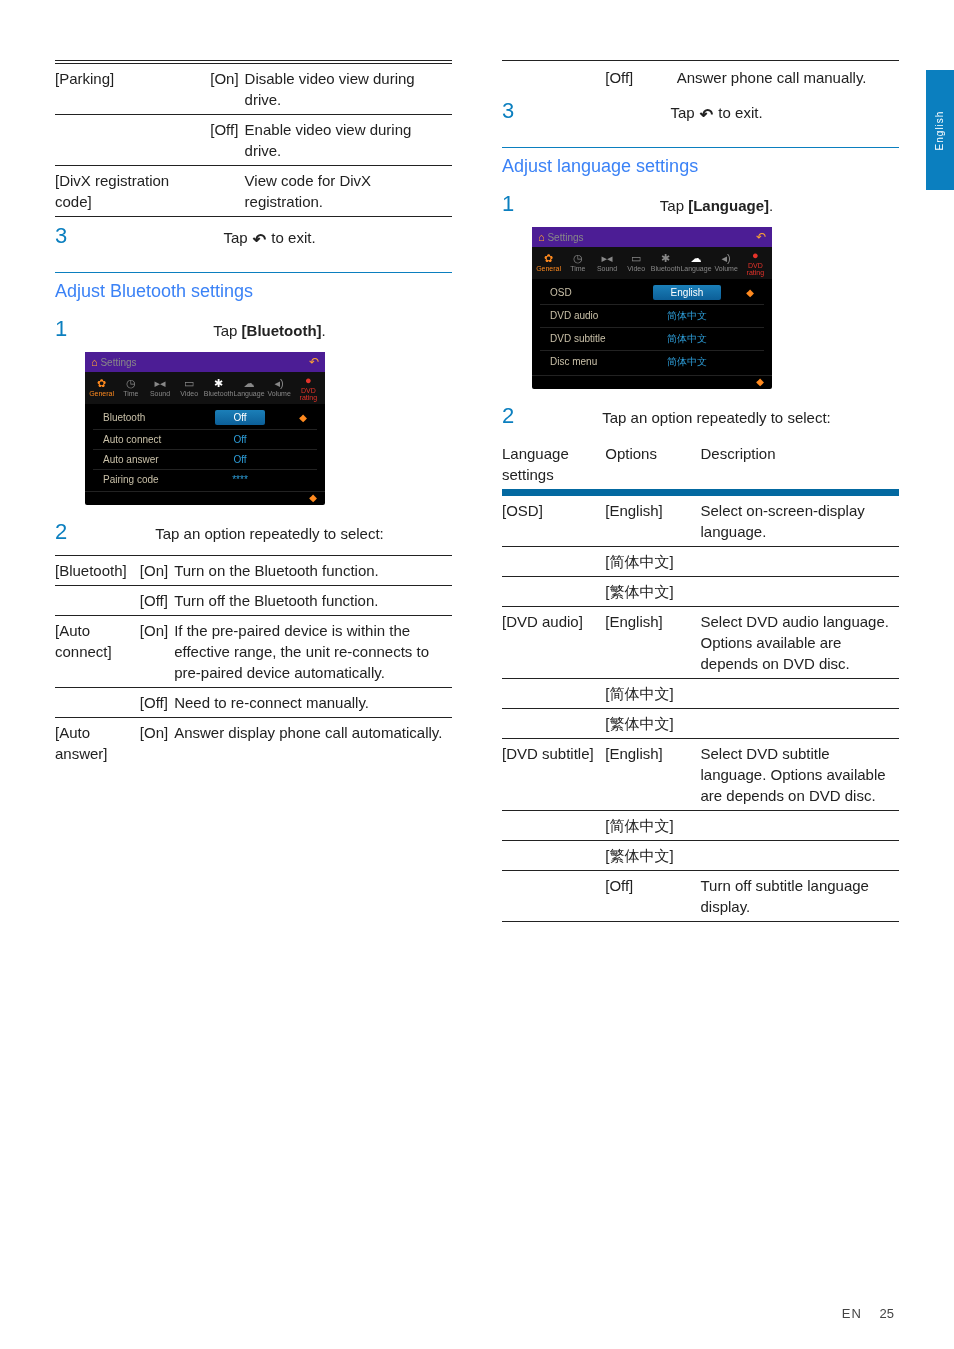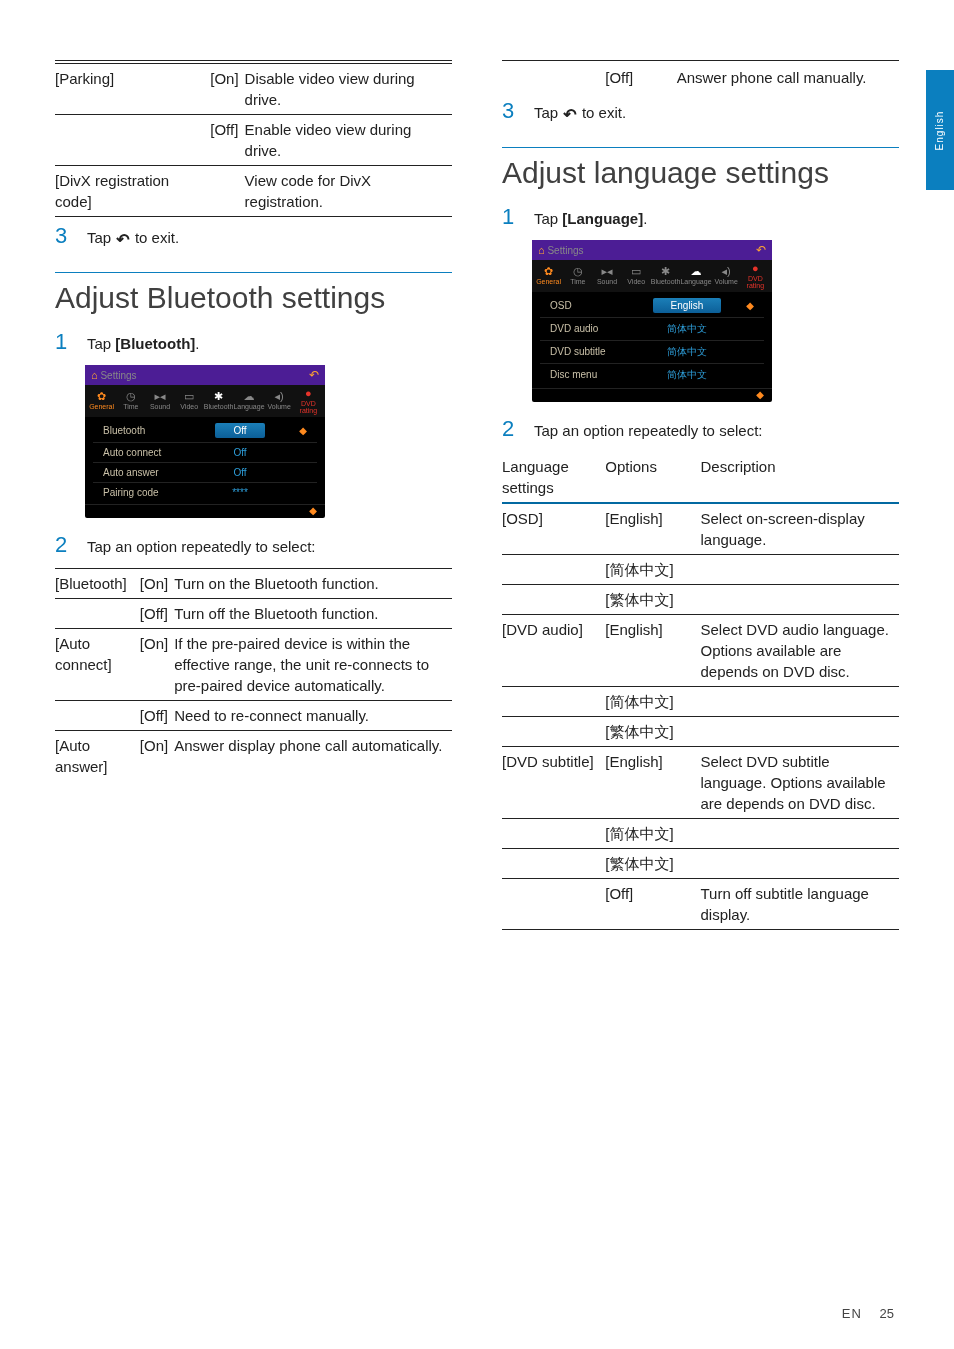--- a/index.html
+++ b/index.html
@@ -44,44 +44,44 @@
     border-collapse: collapse;
     font-size: 15px;
     line-height: 1.4;
   }
   table.opt td {
     border-top: 1px solid #222;
     padding: 4px 6px 4px 0;
     vertical-align: top;
   }
   table.opt tr.noborder td { border-top: none; }
-  table.opt tr.head td { font-weight: 400; border-top: none; border-bottom: 2px solid #0369a1; }
+  table.opt tr.head td { font-weight: 400; border-top: none; border-bottom: 7px solid #0369a1; }
   table.opt tr.last td { border-bottom: 1px solid #222; }
   .hr-thin { border: none; border-top: 1px solid #0b7fbf; margin: 22px 0 8px 0; }
   .hr-top { border: none; border-top: 1px solid #222; margin-bottom: 2px; }
   h2.section {
-    color: #404040;
+    color: #3b82f6;
     font-weight: 400;
-    font-size: 30px;
+    font-size: 18px;
     margin: 4px 0 14px 0;
   }
   .step {
     display: flex;
     align-items: baseline;
     gap: 14px;
     font-size: 15px;
     margin: 6px 0 10px 0;
   }
   .step .num {
     color: #0b7fbf;
     font-size: 22px;
     font-weight: 400;
     width: 18px;
   }
-  .step .body { flex: 1; }
+  .step .body { flex: 1; text-align: center; }
   .bold { font-weight: 600; }
   .back-icon {
     display: inline-block;
     font-weight: 700;
     font-size: 16px;
     border: 1px solid transparent;
     vertical-align: middle;
   }
   .footer {
     position: absolute;

